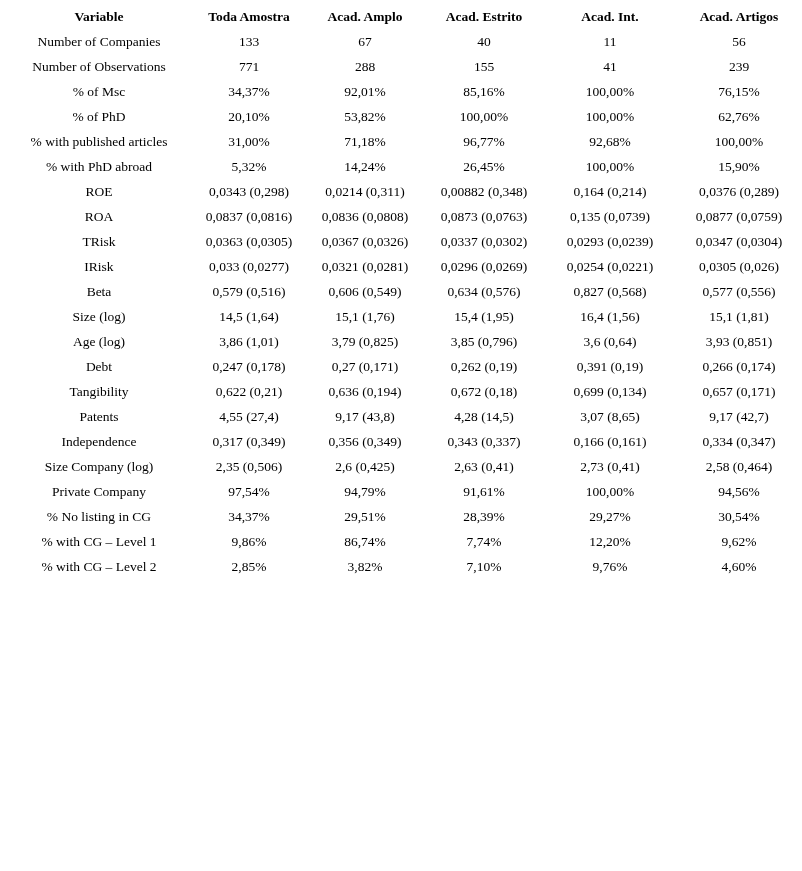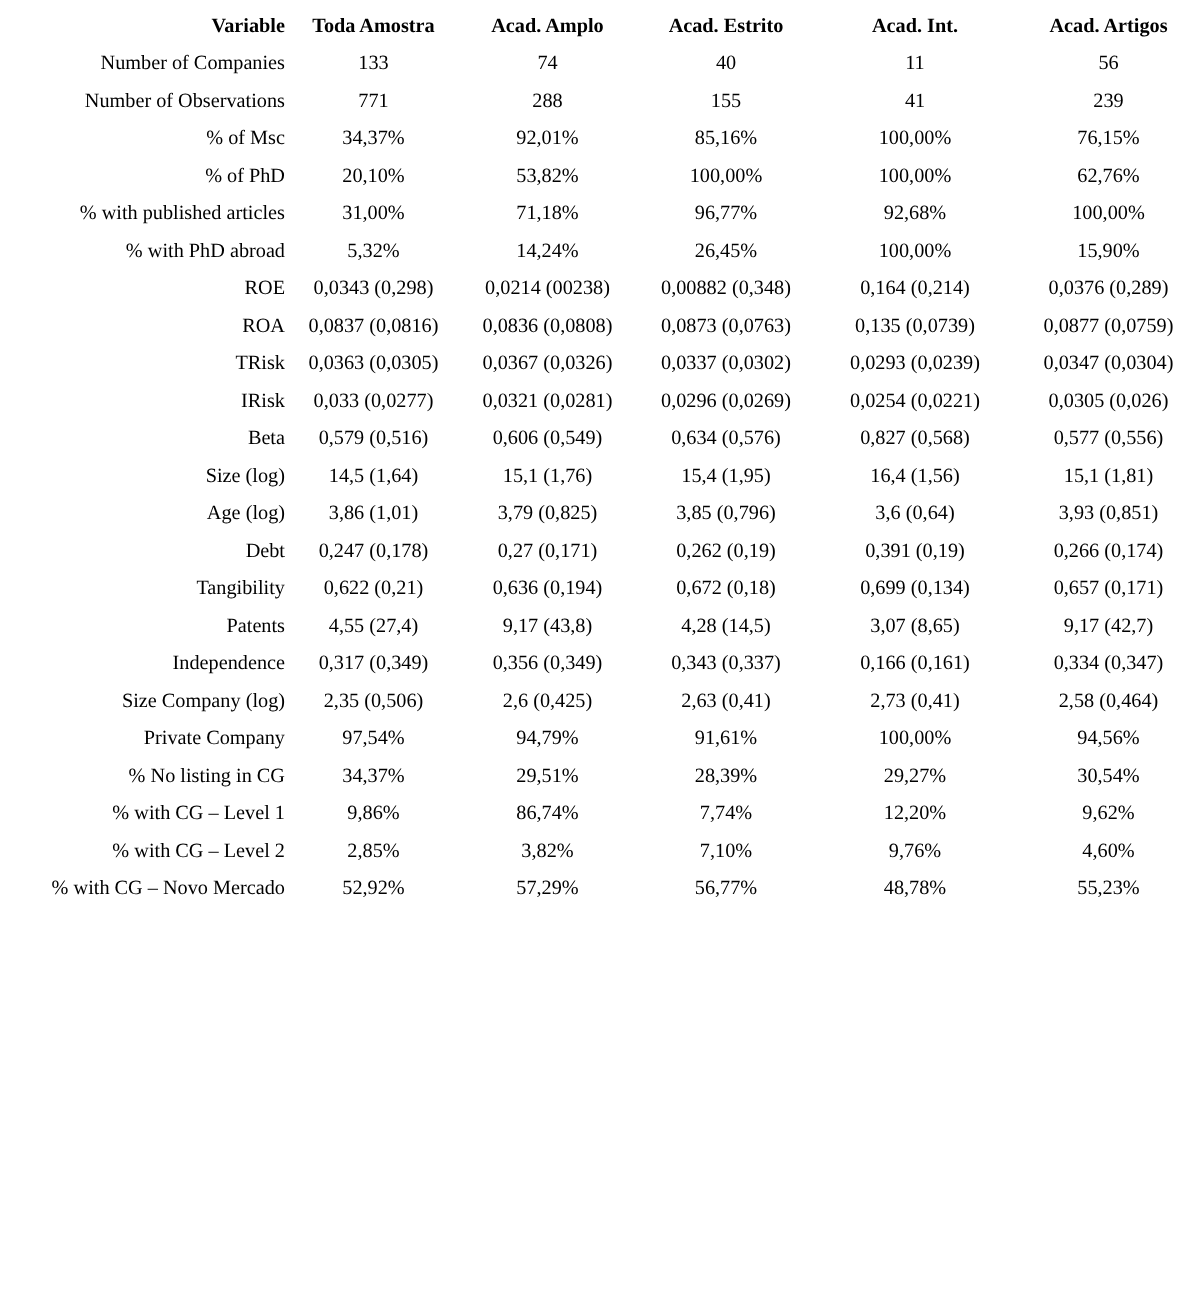--- a/index.html
+++ b/index.html
@@ -28,21 +28,21 @@
     padding: 0 2px;
     text-align: center;
     vertical-align: middle;
     white-space: nowrap;
     overflow: hidden;
   }
   table.stats th {
     font-weight: bold;
   }
   table.stats .left {
-    text-align: right;
+    text-align: center;
     padding-left: 8px;
   }
   col.c-var   { width: 192px; }
   col.c-toda  { width: 114px; }
   col.c-amplo { width: 118px; }
   col.c-estr  { width: 120px; }
   col.c-int   { width: 132px; }
   col.c-art   { width: 126px; }
 </style>
 </head>
@@ -65,21 +65,21 @@
           <th>Acad. Amplo</th>
           <th>Acad. Estrito</th>
           <th>Acad. Int.</th>
           <th>Acad. Artigos</th>
         </tr>
       </thead>
     <tbody>
         <tr>
           <td class="left">Number of Companies</td>
           <td>133</td>
-          <td>74</td>
+          <td>67</td>
           <td>40</td>
           <td>11</td>
           <td>56</td>
         </tr>
         <tr>
           <td class="left">Number of Observations</td>
           <td>771</td>
           <td>288</td>
           <td>155</td>
           <td>41</td>
@@ -113,21 +113,21 @@
           <td class="left">% with PhD abroad</td>
           <td>5,32%</td>
           <td>14,24%</td>
           <td>26,45%</td>
           <td>100,00%</td>
           <td>15,90%</td>
         </tr>
         <tr>
           <td class="left">ROE</td>
           <td>0,0343 (0,298)</td>
-          <td>0,0214 (00238)</td>
+          <td>0,0214 (0,311)</td>
           <td>0,00882 (0,348)</td>
           <td>0,164 (0,214)</td>
           <td>0,0376 (0,289)</td>
         </tr>
         <tr>
           <td class="left">ROA</td>
           <td>0,0837 (0,0816)</td>
           <td>0,0836 (0,0808)</td>
           <td>0,0873 (0,0763)</td>
           <td>0,135 (0,0739)</td>
@@ -238,23 +238,15 @@
           <td>9,62%</td>
         </tr>
         <tr>
           <td class="left">% with CG – Level 2</td>
           <td>2,85%</td>
           <td>3,82%</td>
           <td>7,10%</td>
           <td>9,76%</td>
           <td>4,60%</td>
         </tr>
-        <tr>
-          <td class="left">% with CG – Novo Mercado</td>
-          <td>52,92%</td>
-          <td>57,29%</td>
-          <td>56,77%</td>
-          <td>48,78%</td>
-          <td>55,23%</td>
-        </tr>
       </tbody>
   </table>
 </div>
 
 </body></html>

